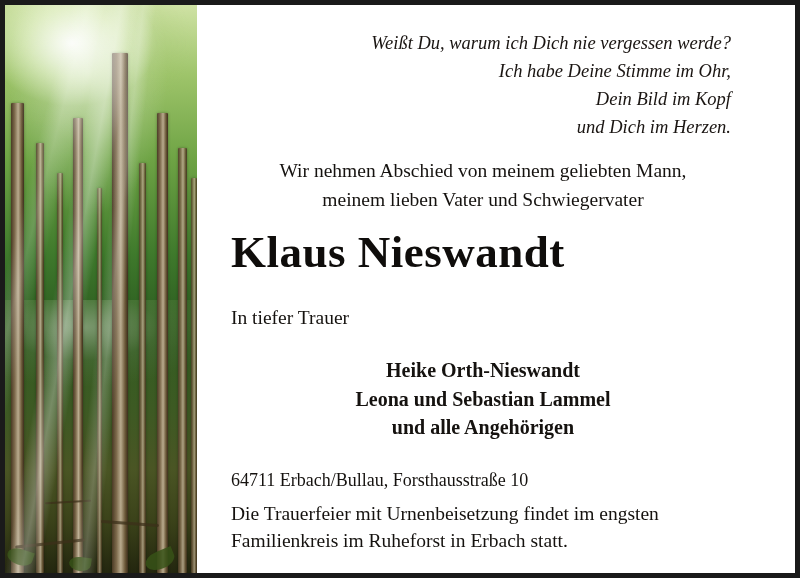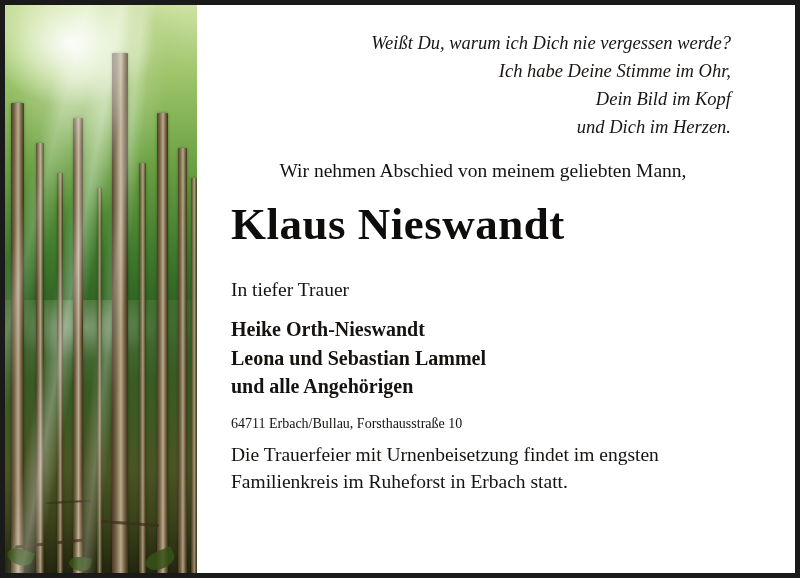--- a/index.html
+++ b/index.html
@@ -125,30 +125,30 @@
     margin-top: 14px;
     letter-spacing: 0.2px;
   }
   .dates .sep { display: inline-block; width: 18px; }
   .mourning {
     text-align: left;
     font-size: 19.5px;
     margin-top: 30px;
   }
   .family {
-    text-align: left;
+    text-align: center;
     font-size: 20px;
     font-weight: 700;
     line-height: 1.42;
-    margin-top: 14px;
+    margin-top: 27px;
   }
   .address {
     text-align: left;
-    font-size: 14px;
-    margin-top: 16px;
+    font-size: 18px;
+    margin-top: 28px;
   }
   .closing {
     text-align: left;
     font-size: 19.5px;
     line-height: 1.38;
     margin-top: 10px;
   }
 </style>
 </head>
 <body>
@@ -187,20 +187,21 @@
 
       <div class="verse">
         <div>Weißt Du, warum ich Dich nie vergessen werde?</div>
         <div>Ich habe Deine Stimme im Ohr,</div>
         <div>Dein Bild im Kopf</div>
         <div>und Dich im Herzen.</div>
       </div>
 
       <div class="intro">
         <div>Wir nehmen Abschied von meinem geliebten Mann,</div>
+        <div>meinem lieben Vater und Schwiegervater</div>
       </div>
 
       <div class="name">Klaus Nieswandt</div>
 
 
       <div class="mourning">In tiefer Trauer</div>
 
       <div class="family">
         <div>Heike Orth-Nieswandt</div>
         <div>Leona und Sebastian Lammel</div>

